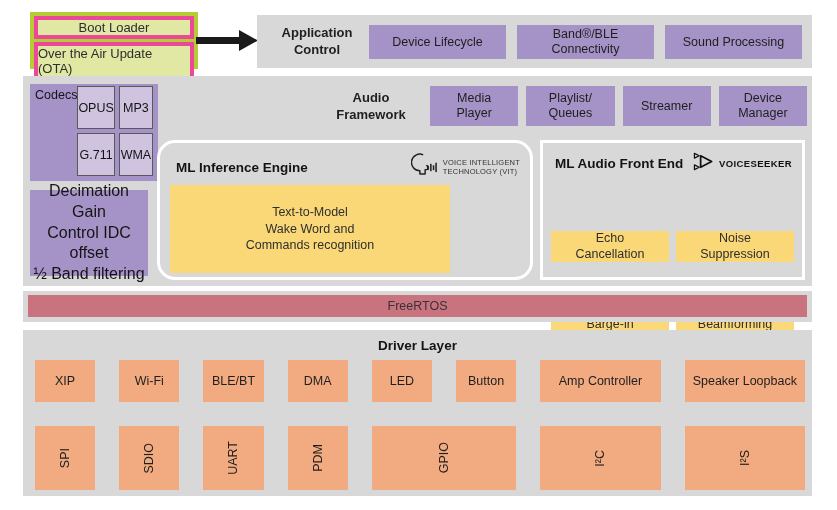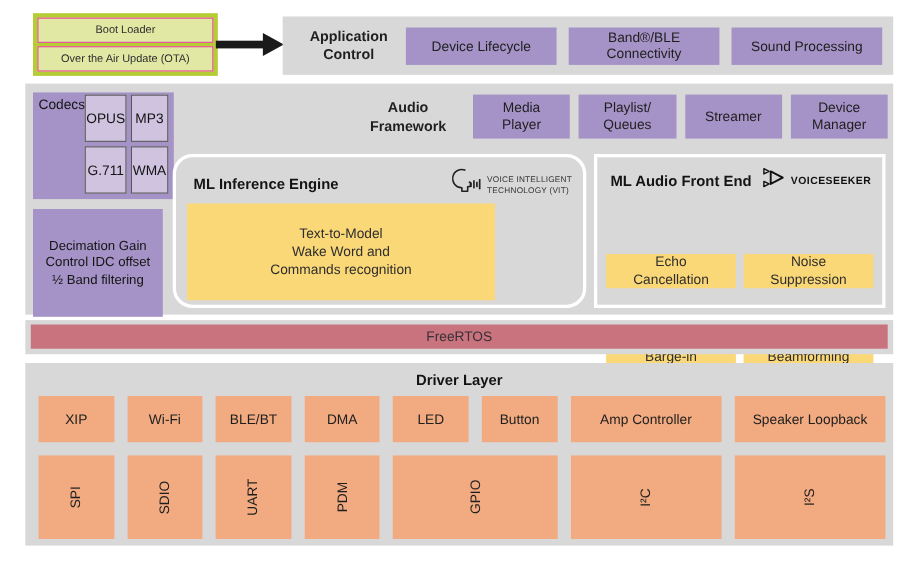--- a/index.html
+++ b/index.html
@@ -11,38 +11,38 @@
   .center{display:flex;align-items:center;justify-content:center;text-align:center;}
   .pre{white-space:pre-line;}
   .gray{background:#d8d8d8;padding-left:30px;}
   .purple{background:#a593c7;}
   .yellow{background:#fbd877;}
   .orange{background:#f2ab81;}
 
   
   .boot-outer{left:30px;top:12px;width:168px;height:57px;background:#b5cc35;
     padding:4px;display:flex;flex-direction:column;gap:3px;}
-  .boot-item{flex:1;background:#e0e8a4;border:1px solid #ec4899;display:flex;
-    align-items:center;justify-content:center;font-size:10px;color:#2e2e2e;}
+  .boot-item{flex:1;background:#e0e8a4;border:4px solid #ec4899;display:flex;
+    align-items:center;justify-content:center;font-size:13px;color:#2e2e2e;}
   .arrow-wrap{left:196px;top:28px;width:62px;height:25px;}
   .app-box{left:257px;top:15px;width:555px;height:53px;}
   .app-title{left:12px;top:0;width:96px;height:53px;font-weight:bold;font-size:13px;line-height:1.25;}
   .app-purple-row{left:112px;right:10px;top:10px;bottom:9px;display:flex;gap:11px;}
   .purple-cell{flex:1;display:flex;align-items:center;justify-content:center;
     text-align:center;font-size:12.5px;line-height:1.2;color:#1e1e1e;}
 
   
   .mw{left:23px;top:76px;width:789px;height:210px;}
   .codecs{left:7px;top:8px;width:128px;height:97px;padding:2px 5px 5px 5px;
     display:flex;}
   .codecs-title{height:17px;font-size:12.5px;display:flex;align-items:center;justify-content:center;color:#141414;}
   .codecs-grid{flex:1;display:grid;grid-template-columns:1fr 1fr;gap:4px;}
   .codec-item{background:#cfc3e0;border:1px solid #58595b;display:flex;align-items:center;
     justify-content:center;font-size:12.5px;color:#141414;}
-  .dsp-box{left:7px;top:114px;width:118px;height:98px;font-size:12px;line-height:1.3;color:#141414;}
+  .dsp-box{left:7px;top:114px;width:118px;height:86px;font-size:16px;line-height:1.3;color:#141414;}
   .af-title{left:278px;top:14px;width:140px;font-weight:bold;font-size:13px;line-height:1.3;text-align:center;}
   .af-row{left:407px;top:10px;width:377px;height:40px;display:flex;gap:8px;}
   .ml-box{background:#d8d8d8;border:3px solid #ffffff;}
   .ml-inf{left:134px;top:64px;width:376px;height:140px;border-radius:18px;}
   .ml-afe{left:517px;top:64px;width:265px;height:140px;}
   .ml-header{display:flex;align-items:center;justify-content:space-between;
     padding:9px 10px 0 16px;}
   .ml-title{font-weight:bold;font-size:13.5px;color:#141414;}
   .logo{display:flex;align-items:center;gap:5px;}
   .logo-text{font-size:7.5px;line-height:1.25;color:#333;letter-spacing:0.2px;}
@@ -55,21 +55,21 @@
 
   
   .rtos-strip{left:23px;top:291px;width:789px;height:31px;}
   .rtos-bar{left:5px;top:4px;right:5px;bottom:5px;background:#c9737f;
     font-size:12.5px;color:#3a3136;}
 
   
   .drv{left:23px;top:330px;width:789px;height:166px;}
   .drv-title{left:0;top:8px;width:100%;text-align:center;font-weight:bold;font-size:13.5px;color:#141414;}
   .drv-grid{left:12px;right:7px;top:30px;bottom:6px;display:grid;
-    grid-template-columns:repeat(6,1fr) 2fr 2fr;grid-template-rows:42px 1fr;gap:12px;}
+    grid-template-columns:repeat(6,1fr) 2fr 2fr;grid-template-rows:42px 1fr;gap:24px;}
   .drv-cell{display:flex;align-items:center;justify-content:center;font-size:12.5px;color:#1e1e1e;}
   .vtext{writing-mode:vertical-rl;transform:rotate(180deg);}
   .g5{grid-column:5 / span 2;}
   .g7{grid-column:7;}
   .g8{grid-column:8;}
 </style>
 </head>
 <body>
 
 <div class="canvas">

